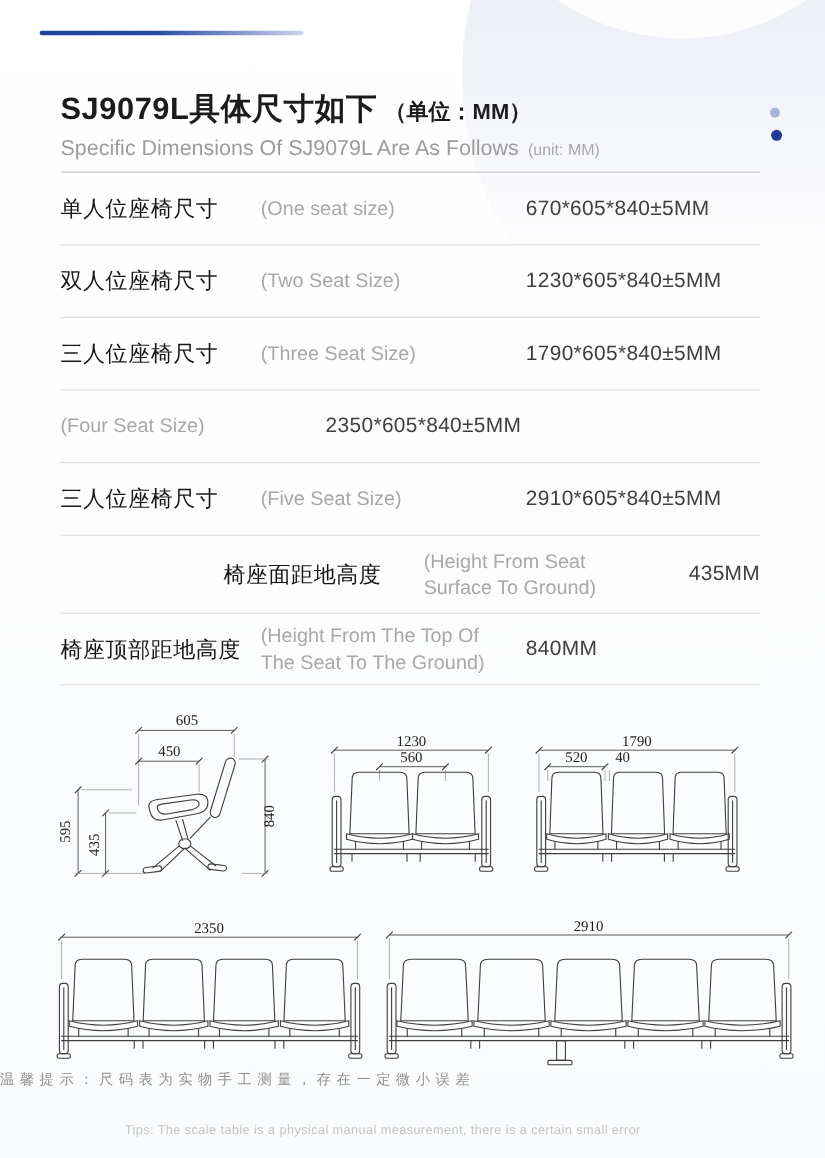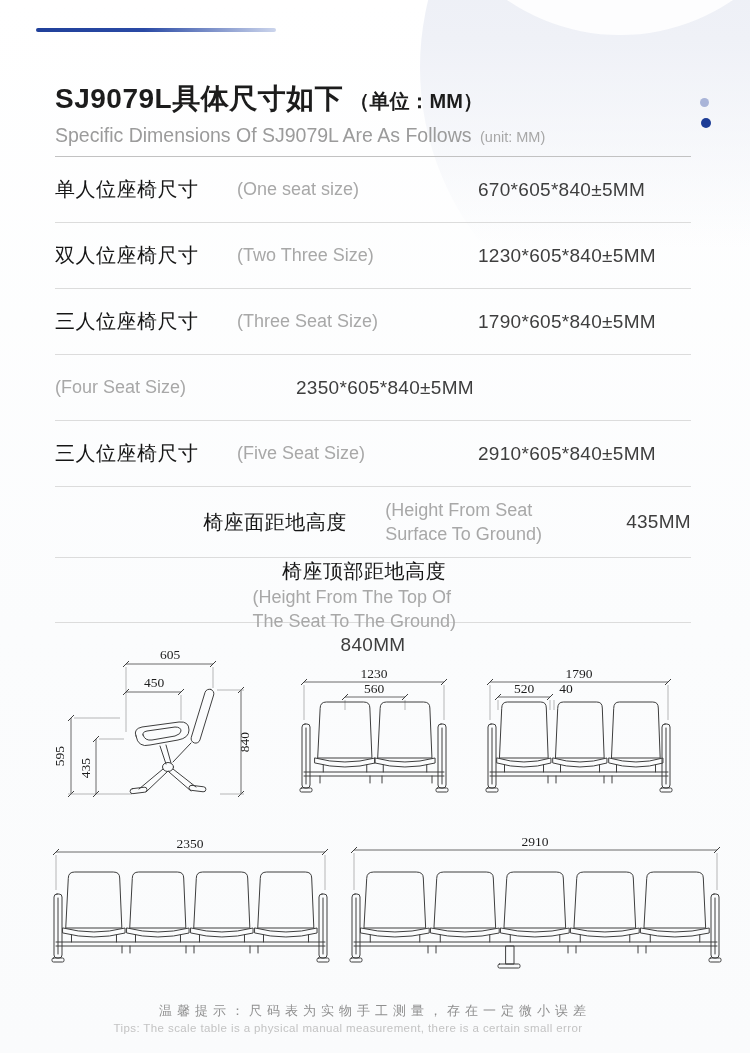--- a/index.html
+++ b/index.html
@@ -20,34 +20,34 @@
   .subtitle-row{position:absolute;left:55px;top:124px;white-space:nowrap;}
   .s-en{font-size:19.5px;color:#9b9b9b;}
   .s-unit{font-size:14.5px;color:#a7a7a7;margin-left:4px;margin-top:17px;}
   .header-line{position:absolute;left:55px;top:156px;width:636px;height:1px;background:#c2c2c2;}
   .dot{position:absolute;border-radius:50%;}
   .dot-light{left:700px;top:98px;width:9px;height:9px;background:#a9b4d8;}
   .dot-dark{left:701px;top:118px;width:10px;height:10px;background:#1d3c96;}
   
   .spec-table{position:absolute;left:55px;top:157px;width:636px;}
   .row{display:flex;align-items:center;border-bottom:1px solid #dcdcdc;box-sizing:border-box;}
-  .h66{height:66px;} .h71{height:71px;justify-content:flex-end;} .h65{height:65px;flex-direction:column;}
+  .h66{height:66px;} .h71{height:71px;justify-content:flex-end;} .h65{height:65px;}
   .c-zh{width:182px;font-size:20px;font-weight:400;color:#161616;letter-spacing:0.5px;flex:none;}
   .c-en{width:241px;font-size:18px;color:#a8a8a8;white-space:pre-line;line-height:1.35;flex:none;}
   .c-val{font-size:19px;color:#3e3e3e;letter-spacing:0.3px;}
   
   svg.draw{position:absolute;overflow:visible;}
   .cl{stroke:#3e3e3e;stroke-width:1;fill:none;stroke-linecap:round;}
   .dl{stroke:#5a5a5a;stroke-width:0.9;}
   .ext{stroke:#9a9a9a;stroke-width:0.7;}
   .tick{stroke:#3e3e3e;stroke-width:1;}
   .dt{font-family:"Liberation Serif",serif;font-size:13.5px;fill:#1d1d1d;}
   svg path,svg line,svg rect,svg ellipse{vector-effect:non-scaling-stroke;}
   
-  .tip-zh{position:absolute;left:0;top:1002px;width:750px;text-align:center;
+  .tip-zh{position:absolute;left:0;top:972px;width:750px;
           font-size:13px;color:#8f8f8f;letter-spacing:5px;}
   .tip-en{position:absolute;left:0;top:1022px;width:696px;text-align:center;
           font-size:11.5px;color:#c3c3c3;letter-spacing:0.4px;}
 </style>
 </head>
 <body>
 
 <div id="page">
 
   <div class="bg-gray"></div>
@@ -69,21 +69,21 @@
   <div class="dot dot-dark"></div>
 
   <div class="spec-table">
     <div class="row h66">
       <div class="c-zh">单人位座椅尺寸</div>
       <div class="c-en">(One seat size)</div>
       <div class="c-val">670*605*840±5MM</div>
     </div>
     <div class="row h66">
       <div class="c-zh">双人位座椅尺寸</div>
-      <div class="c-en">(Two Three Size)</div>
+      <div class="c-en">(Two Seat Size)</div>
       <div class="c-val">1230*605*840±5MM</div>
     </div>
     <div class="row h66">
       <div class="c-zh">三人位座椅尺寸</div>
       <div class="c-en">(Three Seat Size)</div>
       <div class="c-val">1790*605*840±5MM</div>
     </div>
     <div class="row h66">
       <div class="c-en">(Four Seat Size)</div>
       <div class="c-val">2350*605*840±5MM</div>

